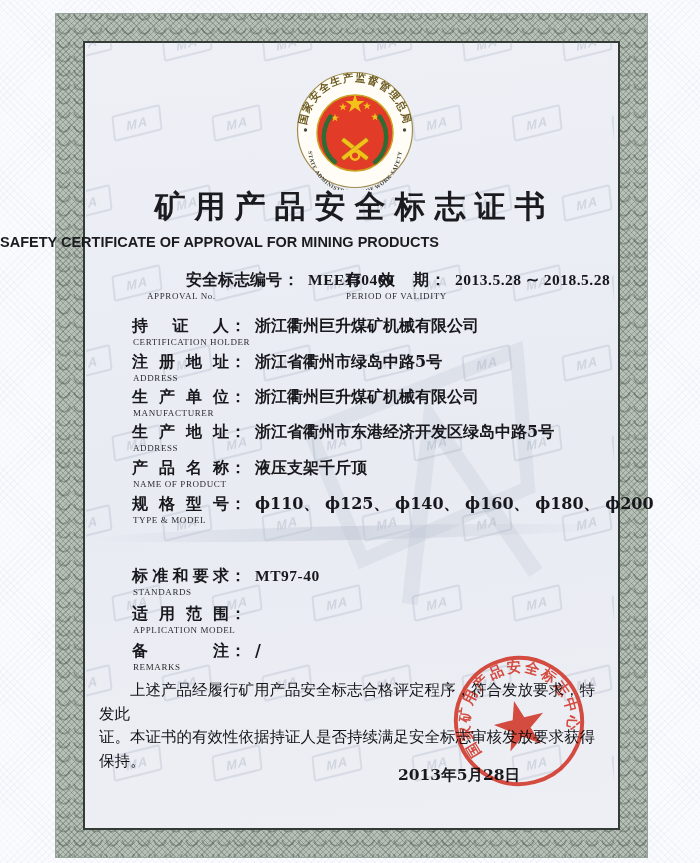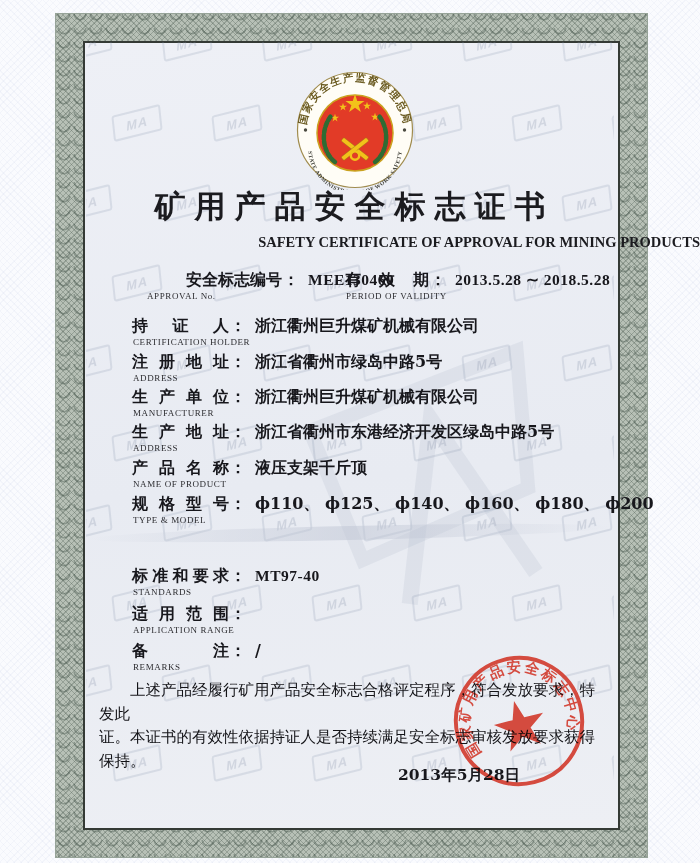--- a/index.html
+++ b/index.html
@@ -35,22 +35,22 @@
   .ma-badge span{font:italic 700 13px "Liberation Sans", sans-serif;color:rgba(132,144,168,.26);letter-spacing:1px;}
   .big-ghost{position:absolute;left:200px;top:290px;}
   .crease{position:absolute;left:90px;top:526px;width:520px;height:14px;z-index:1;
     background:linear-gradient(100deg,transparent,rgba(193,199,213,.55),transparent);
     transform:rotate(-1.3deg);border-radius:50%;}
   
   .content{position:absolute;inset:0;z-index:2;color:#17171c;}
   .emblem{position:absolute;left:295px;top:70px;}
   .title{position:absolute;top:186px;left:0;width:100%;text-align:center;
     font-weight:700;font-size:31px;letter-spacing:9px;text-indent:9px;color:#1b1b1f;}
-  .subtitle{position:absolute;top:234px;left:0;width:100%;text-align:right;
-    font-family:Liberation Serif, serif;font-weight:700;font-size:14.5px;color:#1b1b1f;}
+  .subtitle{position:absolute;top:234px;left:0;width:100%;text-align:left;
+    font-family:Liberation Sans, sans-serif;font-weight:700;font-size:14.5px;color:#1b1b1f;}
   .group{position:absolute;white-space:nowrap;}
   .zh-line{display:flex;align-items:baseline;font-weight:700;font-size:16px;white-space:nowrap;}
   .lbl{display:inline-block;width:97px;text-align:justify;text-align-last:justify;}
   .lbl.natural{width:auto;text-align:left;text-align-last:auto;padding-left:40px;}
   .lbl.w84{width:84px;}
   .colon{margin-left:1px;}
   .val{margin-left:9px;font-weight:600;font-size:16px;}
   .val.latin{font-family:"Liberation Serif", serif;font-weight:700;font-size:15.5px;letter-spacing:.5px;}
   .en-lb{position:absolute;left:1px;top:21px;font-family:"Liberation Serif", serif;
     font-weight:400;font-size:9px;letter-spacing:.6px;color:#2c2c30;white-space:nowrap;}
@@ -370,21 +370,21 @@
           <span class="colon">：</span>
           <span class="val latin">MT97-40</span>
         </div>
       <div class="en-lb">STANDARDS</div>
     </div>
     <div class="row" style="top:604px">
       <div class="zh-line">
           <span class="lbl">适用范围</span>
           <span class="colon">：</span>
         </div>
-      <div class="en-lb">APPLICATION RANGE</div>
+      <div class="en-lb">APPLICATION MODEL</div>
     </div>
     <div class="row" style="top:641px">
       <div class="zh-line">
           <span class="lbl">备注</span>
           <span class="colon">：</span>
           <span class="val">/</span>
         </div>
       <div class="en-lb">REMARKS</div>
     </div>
 

